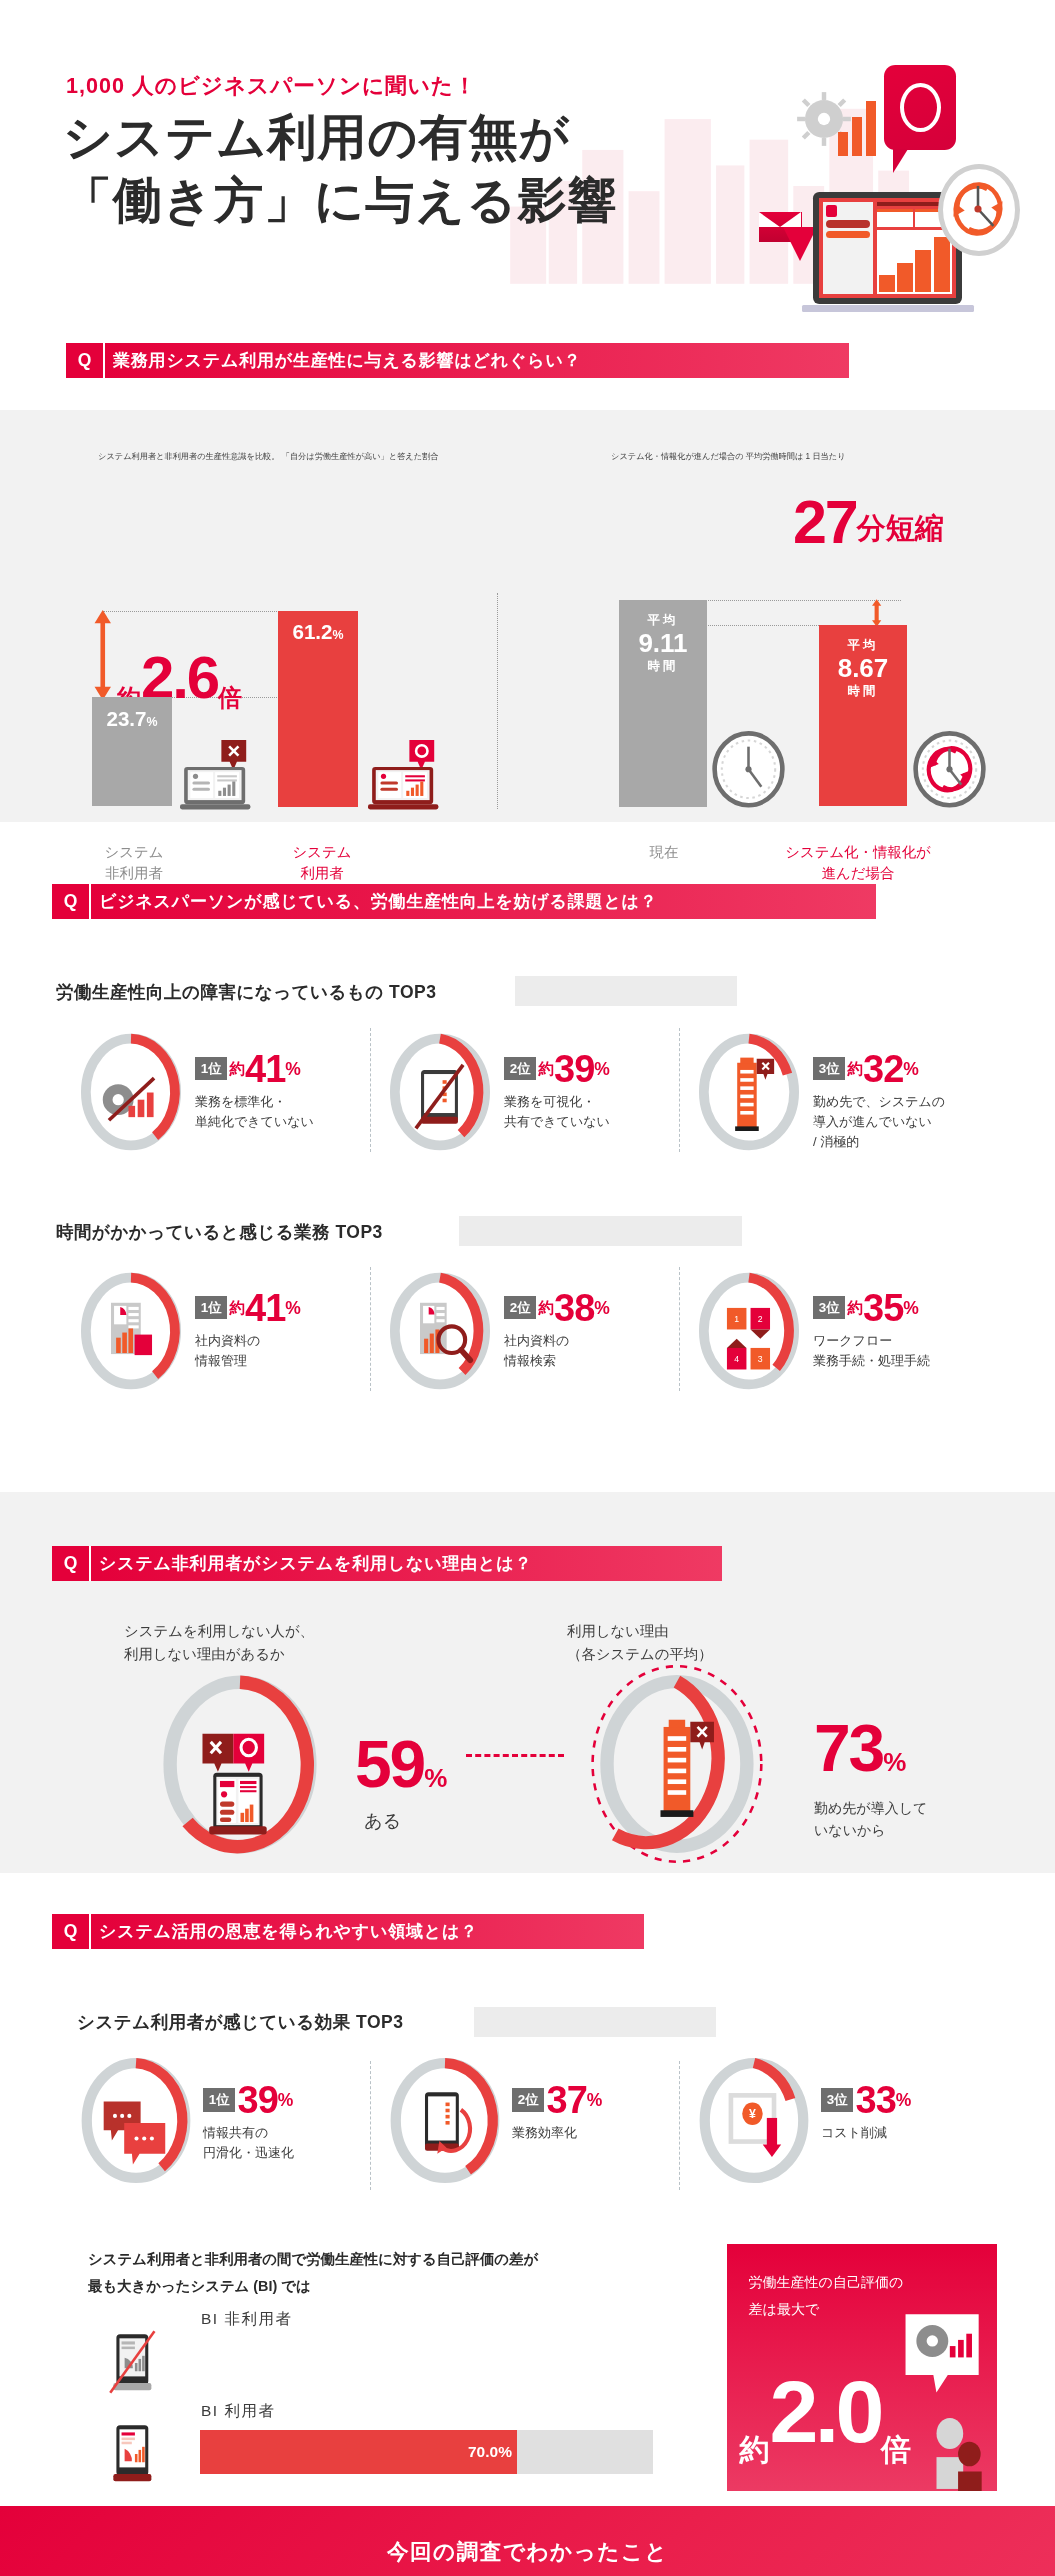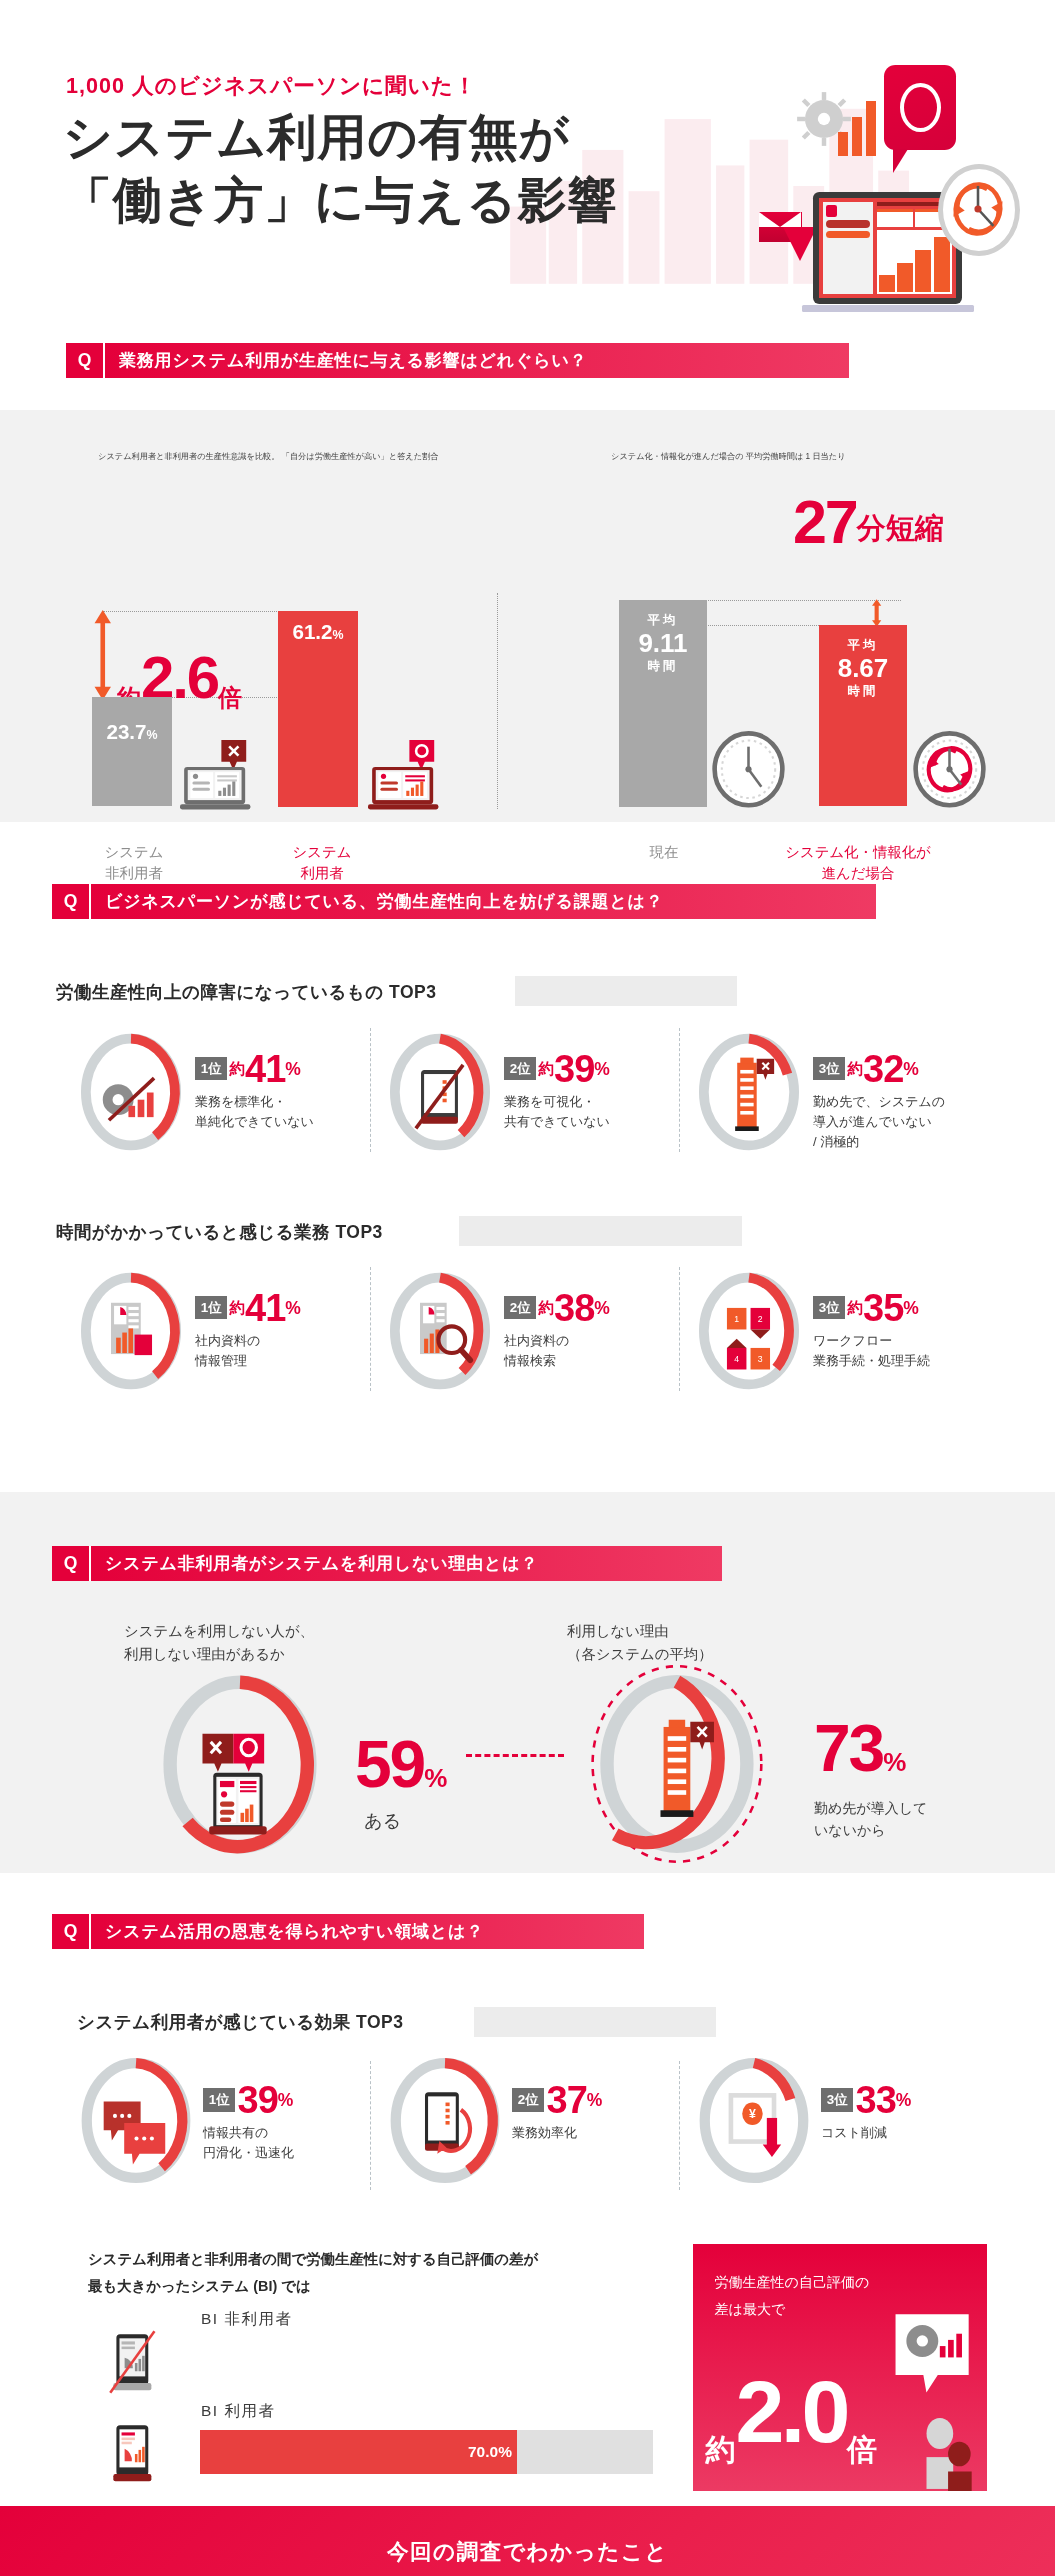--- a/index.html
+++ b/index.html
@@ -42,21 +42,21 @@
   .ls-cell{flex:1;background:#fff;border-top:3.6px solid #f15a29;}
   .ls-graph{flex:1;background:#fff;display:flex;align-items:flex-end;gap:2.1px;padding:2.6px;}
   .ls-graph i{flex:1;background:#f15a29;}
   .laptop-base{position:absolute;left:65px;top:248px;width:172px;height:7.2px;background:#c7c6da;border-radius:1.5px;}
   .clock-hero{position:absolute;left:201px;top:107px;width:82px;height:92px;border:5.7px solid #d0d0d0;border-radius:50%;background:#fff;}
   .arrow-dn{position:absolute;left:46px;top:170px;width:0;height:0;border-left:17.5px solid transparent;border-right:17.5px solid transparent;border-top:34px solid #e4003a;}
 
   
   .qbar{position:absolute;height:35px;display:flex;align-items:stretch;}
   .qbar .q{width:37px;background:#e4003a;color:#fff;font-weight:bold;font-size:17.5px;display:flex;align-items:center;justify-content:center;}
-  .qbar .qtxt{flex:1;background:linear-gradient(90deg,#e4003a 0%,#ef3a63 100%);color:#fff;font-size:17px;font-weight:bold;display:flex;align-items:center;padding-left:14px;letter-spacing:0.8px;border-left:2.6px solid #fff;}
+  .qbar .qtxt{flex:1;background:linear-gradient(90deg,#e4003a 0%,#ef3a63 100%);color:#fff;font-size:17px;font-weight:bold;display:flex;align-items:center;padding-left:8px;letter-spacing:0.8px;border-left:2.6px solid #fff;}
 
   
   .sec-gray{position:absolute;left:0;width:1055px;background:#f2f2f2;}
 
   
   .lead{font-size:14.4px;line-height:1.6;color:#3c3c3c;font-weight:500;white-space:pre-line;}
   .bar-val{position:absolute;left:0;right:0;text-align:center;color:#fff;font-weight:bold;}
   .dot-line{position:absolute;border-top:1.5px dotted #9a9a9a;}
   .vdot-line{position:absolute;border-left:1.5px dotted #9a9a9a;}
   .cat-label{position:absolute;font-size:14.4px;line-height:1.45;text-align:center;white-space:pre-line;}
@@ -189,21 +189,21 @@
     <svg class="abs" style="left:94px;top:200px;width:17.5px;height:90px;" viewBox="0 0 34 175" width="17.5" height="90">
       <line x1="17" y1="22" x2="17" y2="152" stroke="#f15a29" stroke-width="9"></line>
       <polygon points="17,0 33,26 1,26" fill="#f15a29"></polygon>
       <polygon points="17,175 33,149 1,149" fill="#f15a29"></polygon>
     </svg>
     <div class="abs" style="left:117px;top:233px;">
       <span style="font-size:24px;font-weight:bold;color:#e4003a;vertical-align:-8.2px;">約</span><span style="font-size:60px;font-weight:bold;color:#e4003a;letter-spacing:-2.1px;">2.6</span><span style="font-size:24px;font-weight:bold;color:#e4003a;vertical-align:-8.2px;">倍</span>
     </div>
 
     <div class="abs" style="left:92px;top:287px;width:80px;height:109px;background:#a8a8a8;">
-      <div class="bar-val" style="top:23px;font-size:20.6px;"><span>23.7</span><span style="font-size:12.4px">%</span></div>
+      <div class="bar-val" style="top:10px;font-size:20.6px;"><span>23.7</span><span style="font-size:12.4px">%</span></div>
     </div>
 
     <div class="abs" style="left:278px;top:201px;width:80px;height:196px;background:#e8403f;">
       <div class="bar-val" style="top:9.3px;font-size:20.6px;"><span>61.2</span><span style="font-size:12.4px">%</span></div>
     </div>
 
     <div class="abs" style="left:180px;top:330px;">
       <svg width="75" height="70" viewBox="0 0 145 135">
         <path d="M80 0 h48 v42 h-18 l-7 16 -7 -16 h-16z" fill="#8f1d1b"></path>
         <g stroke="#fff" stroke-width="5">
@@ -695,21 +695,21 @@
         <rect x="71" y="58" width="5" height="24"></rect>
         <rect x="78" y="52" width="5" height="30"></rect>
       </g>
     <rect x="22" y="105" width="74" height="14" rx="4" fill="#8f1d1b"></rect>
   </svg>
   <div class="bi-track" style="left:200px;top:2430px;width:453px;">
     <div class="bi-fill" style="width:70%;background:#e8403f;"></div>
     <div class="bi-val" style="left:268px;top:13.4px;">70.0%</div>
   </div>
 
-  <div class="redbox" style="left:693px;top:2244px;width:294px;height:247px;">
+  <div class="redbox" style="left:727px;top:2244px;width:270px;height:247px;">
     <div style="position:absolute;left:21.6px;top:25px;font-size:14px;line-height:1.9;white-space:pre-line;">労働生産性の自己評価の
 差は最大で</div>
     <svg style="position:absolute;right:12.4px;top:65px;width:93px;height:103px;" viewBox="0 0 180 200" width="93" height="103">
       <path d="M26 10 h142 v118 h-60 l-22 34 -6 -34 h-54z" fill="#fff"></path>
       <circle cx="78" cy="62" r="31" fill="#8d8d8d"></circle>
         <circle cx="78" cy="62" r="11" fill="#fff"></circle>
       <g fill="#e4003a">
           <rect x="112" y="72" width="11" height="22"></rect>
           <rect x="128" y="60" width="11" height="34"></rect>
           <rect x="144" y="48" width="11" height="46"></rect>

